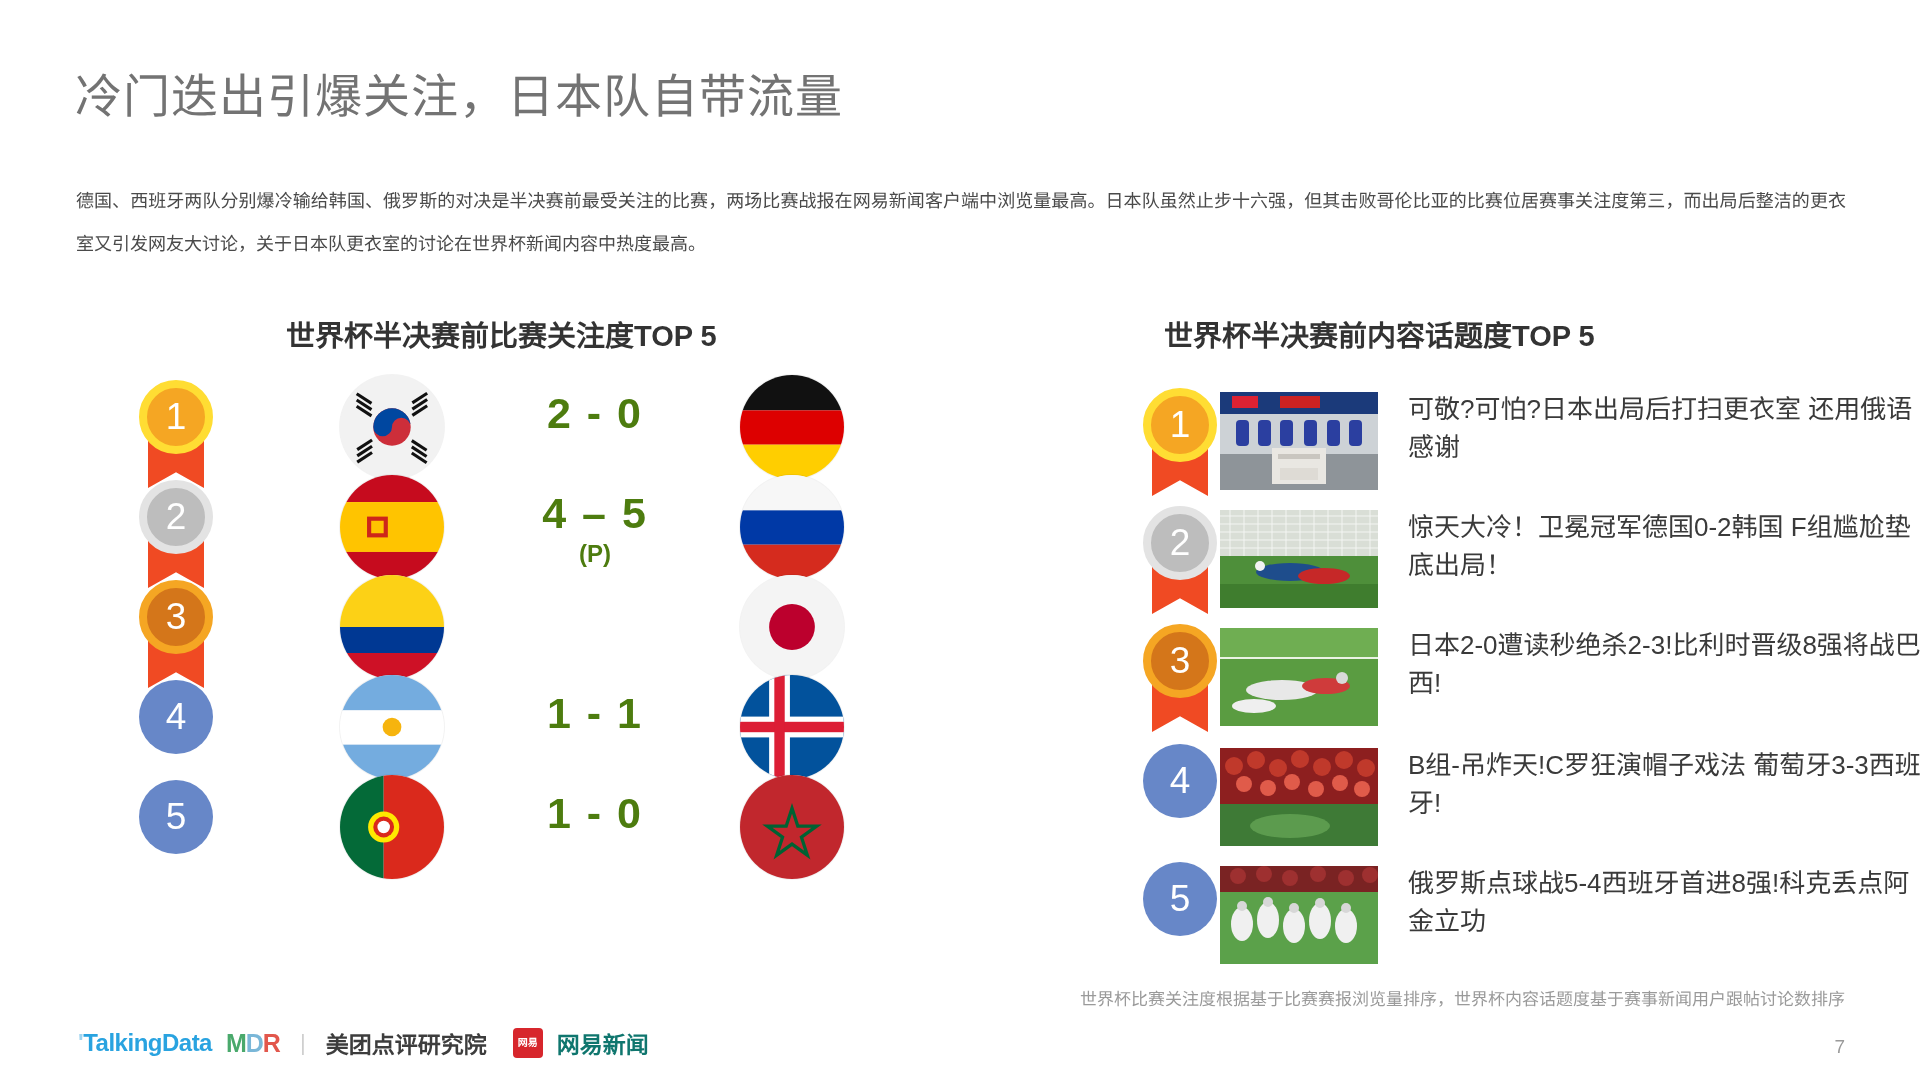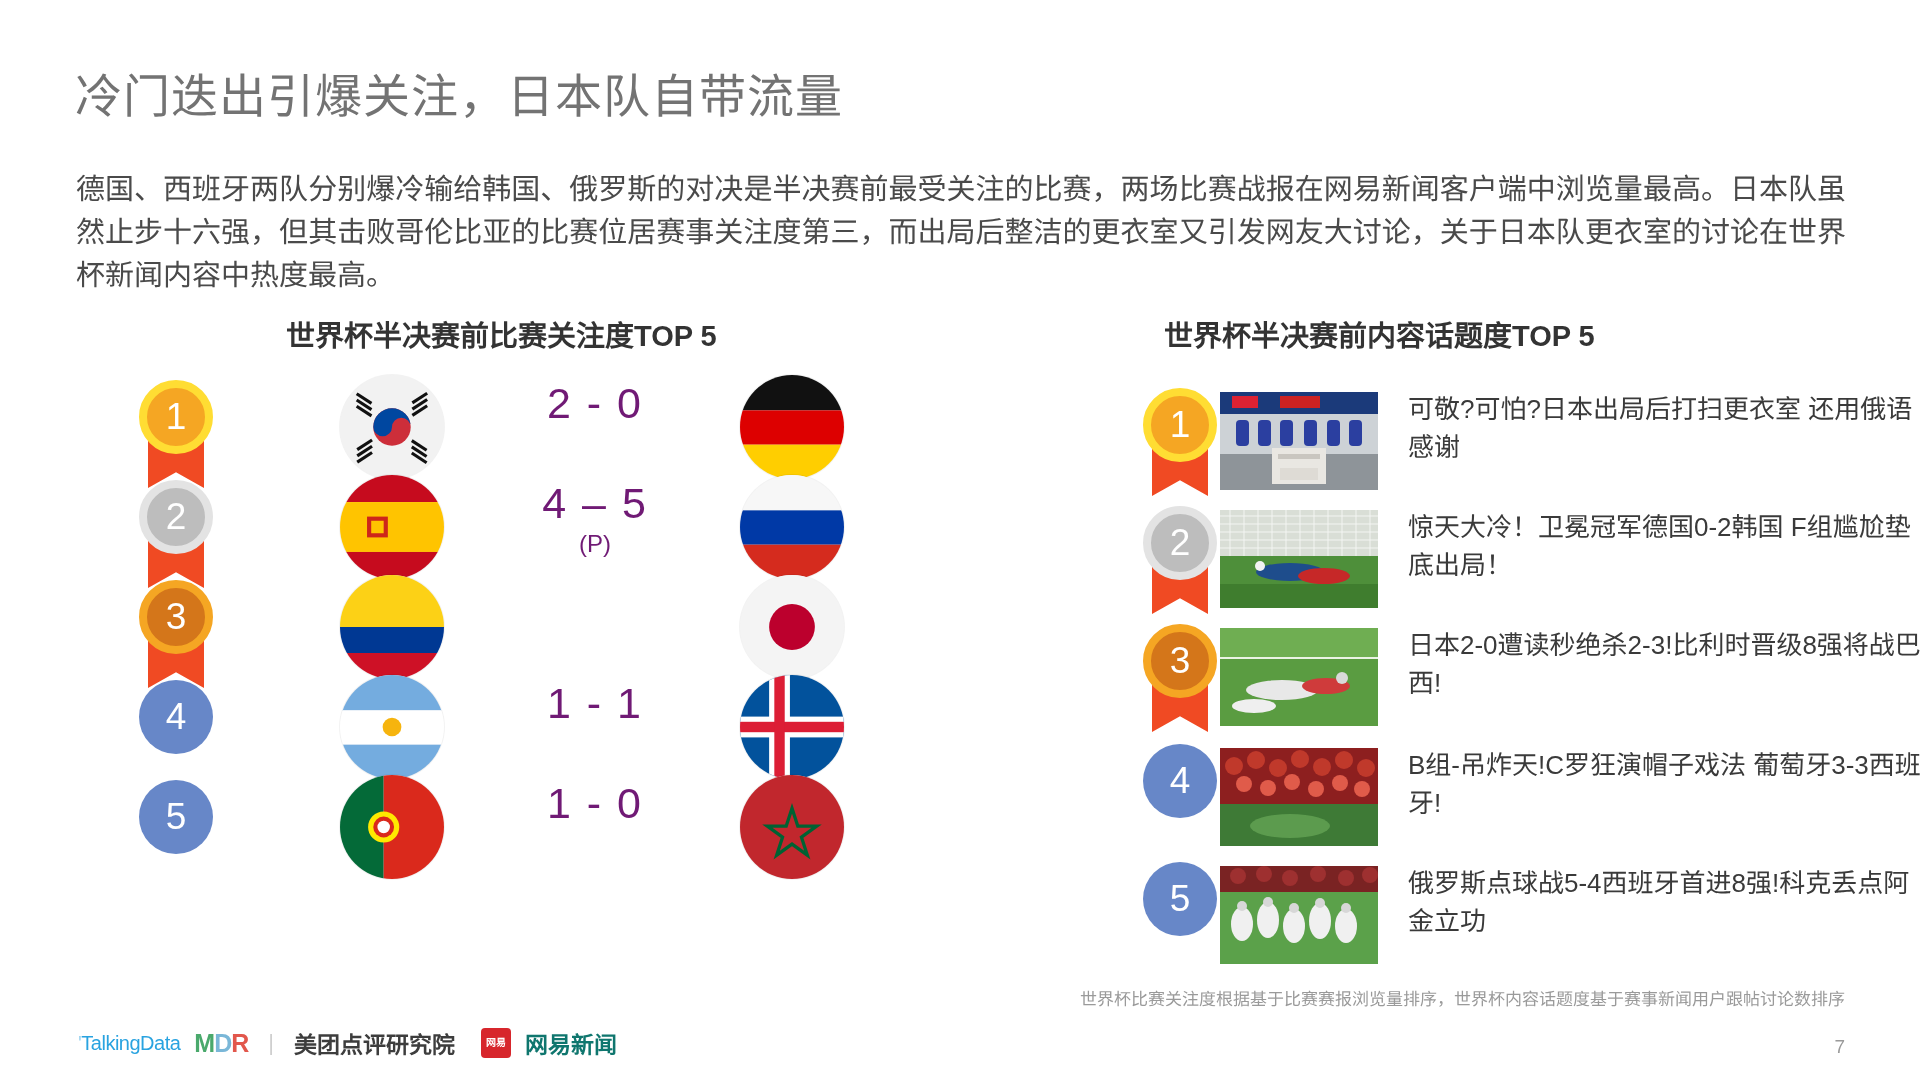--- a/index.html
+++ b/index.html
@@ -15,22 +15,22 @@
   .slide{position:absolute;inset:0;}
 
   
   .page-title{
     position:absolute;left:75px;top:58px;
     font-size:47px;font-weight:normal;
     color:#737373;letter-spacing:1px;
     white-space:nowrap;
   }
   .lede{
-    position:absolute;left:76px;top:168px;width:1770px;
-    font-size:29px;line-height:43px;color:#4a4a4a;
+    position:absolute;left:76px;top:180px;width:1770px;
+    font-size:18px;line-height:43px;color:#4a4a4a;
     text-align:justify;
   }
 
   
   .sec-title{
     position:absolute;top:312px;
     font-size:29px;font-weight:bold;color:#333333;
     white-space:nowrap;
   }
   .sec-title.left{left:286px;}
@@ -64,23 +64,23 @@
   
   .match-row{position:absolute;left:120px;width:740px;height:120px;}
   .flag{
     position:absolute;top:0;width:104px;height:104px;border-radius:50%;
     overflow:hidden;background:#f1f1f1;
     box-shadow:0 0 0 1px rgba(0,0,0,.05);
   }
   .flag.home{left:220px;}
   .flag.away{left:620px;}
   .score{
-    position:absolute;left:330px;top:4px;width:290px;
+    position:absolute;left:330px;top:14px;width:290px;
     text-align:center;
-    font-size:43px;color:#701a75;font-weight:400;
+    font-size:43px;color:#4d7c0f;font-weight:700;
     letter-spacing:2px;
   }
   .score .sub{display:block;font-size:24px;margin-top:2px;letter-spacing:0;}
 
   
   .news-row{position:absolute;left:1130px;width:800px;height:116px;}
   .thumb{
     position:absolute;left:90px;top:0;width:158px;height:98px;
     overflow:hidden;background:#cfd6d8;
   }
@@ -96,21 +96,21 @@
     font-size:17px;color:#9a9a9a;line-height:27px;
   }
   .pagenum{
     position:absolute;right:76px;top:1036px;
     font-size:19px;color:#9a9a9a;
   }
   .logos{
     position:absolute;left:78px;top:1026px;
     display:flex;align-items:center;gap:14px;
   }
-  .logo-td{font-size:20px;font-weight:normal;color:#29a3e0;letter-spacing:-.5px;}
+  .logo-td{font-size:24px;font-weight:bold;color:#29a3e0;letter-spacing:-.5px;}
   .logo-td .dot{color:#9fd4f0;}
   .logo-mdr{
     font-size:25px;font-weight:bold;letter-spacing:-1px;
     display:flex;align-items:center;
   }
   .logo-mdr .m{color:#4aa96c;}
   .logo-mdr .d{color:#7ab7d8;}
   .logo-mdr .r{color:#e2574c;}
   .logo-sep{color:#cfcfcf;font-size:22px;margin:0 6px;}
   .logo-mt{font-size:23px;font-weight:bold;color:#3d3d3d;}

